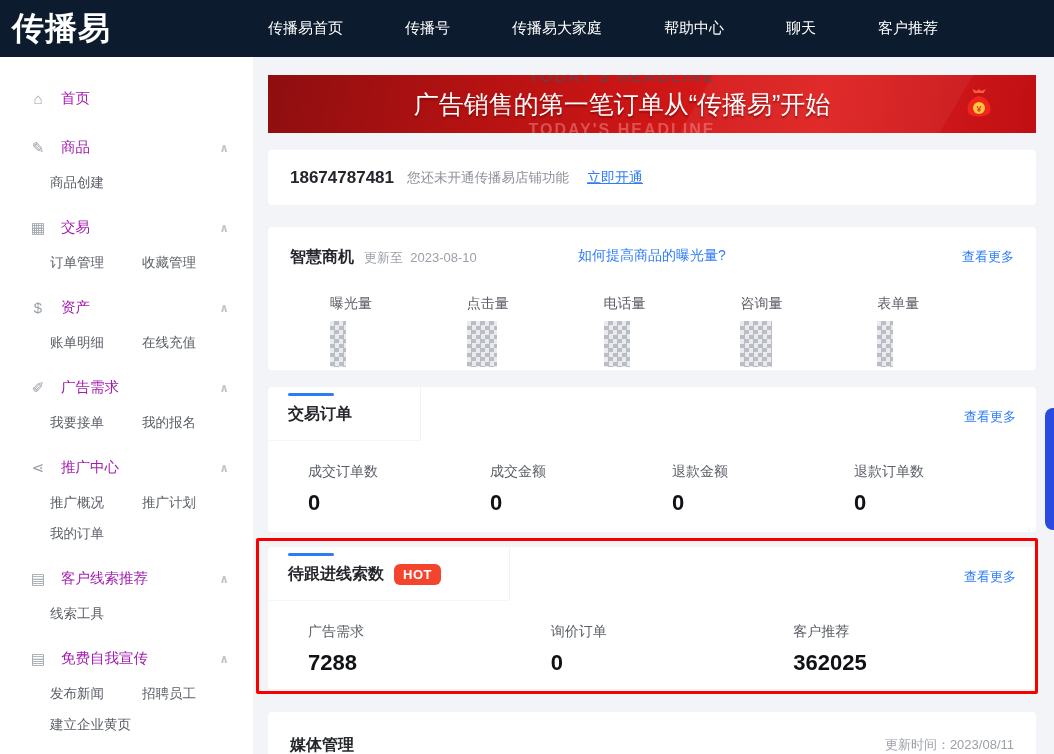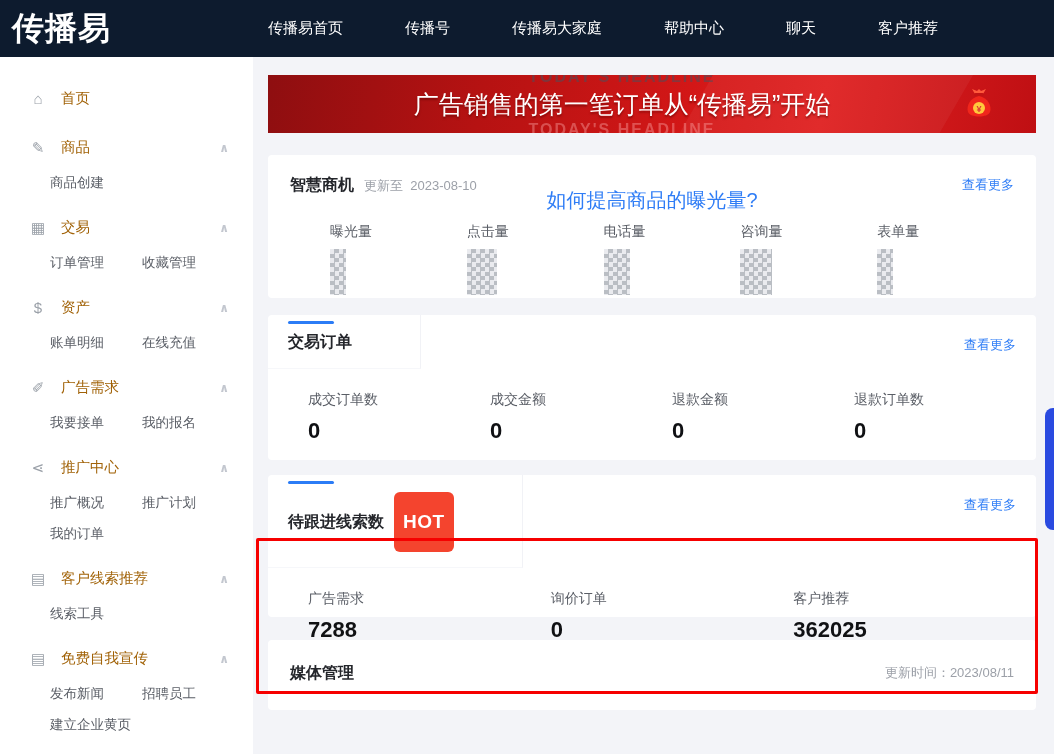--- a/index.html
+++ b/index.html
@@ -12,21 +12,21 @@
   .topnav nav { display:flex; align-items:center; }
   .topnav nav a { color:#fff; font-size:15px; text-decoration:none; cursor:pointer; white-space:nowrap; }
   .topnav nav a:nth-child(1){ margin-left:8px; }
   .topnav nav a + a { margin-left:62px; }
 
   
   .sidebar { position:absolute; left:0; top:57px; width:253px; bottom:0; background:#fff; padding:22px 0 0 0; }
   .group { margin-bottom:10px; }
   .group-header { display:flex; align-items:center; padding:10px 18px 10px 27px; cursor:pointer; }
   .gicon { width:22px; color:#9aa0a8; font-size:15px; text-align:center; flex:0 0 22px; }
-  .glabel { color:#a16207; font-size:14.5px; margin-left:12px; flex:1; }
+  .glabel { color:#a21caf; font-size:14.5px; margin-left:12px; flex:1; }
   .chev { color:#c3c7cf; font-size:12px; font-weight:bold; margin-right:6px; }
   .subitems { display:flex; flex-wrap:wrap; width:200px; margin-left:50px; }
   .sub { width:92px; color:#5a5e66; font-size:13.5px; line-height:31px; cursor:pointer; white-space:nowrap; }
 
   
   .main { position:absolute; left:268px; top:57px; width:768px; }
 
   .banner { margin-top:18px; height:58px; border-radius:0; position:relative; overflow:hidden;
     background:linear-gradient(100deg,#8e0e10 0%,#b61212 28%,#d31717 55%,#e02020 72%,#bf0f13 100%); }
   .banner:before { content:""; position:absolute; left:55%; top:-40px; width:260px; height:160px;
@@ -41,37 +41,37 @@
   .card { background:#fff; border-radius:4px; position:relative; }
   .account { margin-top:17px; height:55px; display:flex; align-items:center; padding:0 22px; }
   .phone { font-size:17px; font-weight:bold; color:#24262b; }
   .notice { font-size:13.5px; color:#8c9099; margin-left:13px; }
   .openlink { font-size:14px; color:#2f7df6; margin-left:18px; text-decoration:underline; cursor:pointer; }
 
   .smartbiz { margin-top:22px; height:143px; padding:20px 22px 0 22px; }
   .sb-head { position:relative; display:flex; align-items:baseline; }
   .card-title { font-size:16px; font-weight:bold; color:#24262b; }
   .updated { font-size:13px; color:#9ca0a8; margin-left:10px; }
-  .tip-link { position:absolute; left:50%; transform:translateX(-50%); top:12px; font-size:20px; color:#2f7df6; cursor:pointer; }
+  .tip-link { position:absolute; left:50%; transform:translateX(-50%); top:0; font-size:14px; color:#2f7df6; cursor:pointer; }
   .more { position:absolute; right:0; top:1px; font-size:13px; color:#2f7df6; cursor:pointer; }
   .sb-metrics { display:flex; margin-top:27px; padding-left:40px; }
   .sb-col { flex:1; }
   .m-label { font-size:14px; color:#5a5e66; }
   .mosaic { margin-top:8px; height:46px;
     background:repeating-conic-gradient(#aeb2ba 0% 25%, #e6e8ec 0% 50%) 0 0/9px 9px; opacity:0.85; }
   .m1{width:16px;} .m2{width:30px;} .m3{width:26px;} .m4{width:32px;} .m5{width:16px;}
 
   .tabcard { padding:0 0 0 0; }
   .orders { margin-top:17px; height:145px; }
   .leads  { margin-top:15px; height:142px; }
   .tabline { position:absolute; left:20px; top:6px; width:46px; height:3px; background:#2b7cf6; border-radius:2px; }
   .tabbox { display:inline-flex; align-items:center; padding:17px 68px 15px 20px;
     border-right:1px solid #f1f2f6; border-bottom:1px solid #f6f7fa; }
-  .hot { margin-left:10px; background:#f4442e; color:#fff; font-size:19px; font-weight:bold;
-    padding:19px 9px; border-radius:6px; letter-spacing:0.5px; }
+  .hot { margin-left:10px; background:#f4442e; color:#fff; font-size:13px; font-weight:bold;
+    padding:3px 9px; border-radius:6px; letter-spacing:0.5px; }
   .tab-more { position:absolute; right:20px; top:21px; font-size:13px; color:#2f7df6; cursor:pointer; }
   .t-metrics { display:flex; padding-left:40px; margin-top:22px; }
   .t-col { flex:1; }
   .t-value { font-size:22px; font-weight:bold; color:#101114; margin-top:9px; }
 
   .media { margin-top:23px; height:70px; padding:23px 22px 0 22px; }
   .media-updated { position:absolute; right:22px; top:24px; font-size:13px; color:#9ca0a8; }
 
   
   .red-box { position:absolute; left:256px; top:538px; width:782px; height:156px;
@@ -206,20 +206,25 @@
     <div class="wm wm-bottom">TODAY'S HEADLINE</div>
     <svg class="moneybag" width="30" height="32" viewBox="0 0 30 32">
       <path d="M11 6 L8 1 L13 3 L15 1 L17 3 L22 1 L19 6 Z" fill="#ff5a3c"></path>
       <rect x="10" y="5" width="10" height="3" rx="1.5" fill="#c41414"></rect>
       <path d="M15 8 C6 10 2 18 4 24 C6 30 24 30 26 24 C28 18 24 10 15 8 Z" fill="#f0261c"></path>
       <circle cx="15" cy="20" r="6" fill="#ffc93c"></circle>
       <text x="15" y="24" font-size="9" font-weight="bold" fill="#d33" text-anchor="middle">¥</text>
     </svg>
   </div>
 
+  <div class="card account">
+    <span class="phone">18674787481</span>
+    <span class="notice">您还未开通传播易店铺功能</span>
+    <a class="openlink">立即开通</a>
+  </div>
 
   <div class="card smartbiz">
     <div class="sb-head">
       <span class="card-title">智慧商机</span>
       <span class="updated">
         <span>更新至</span>&nbsp;&nbsp;<span>2023-08-10</span>
       </span>
       <a class="tip-link">如何提高商品的曝光量?</a>
       <a class="more">查看更多</a>
     </div>

